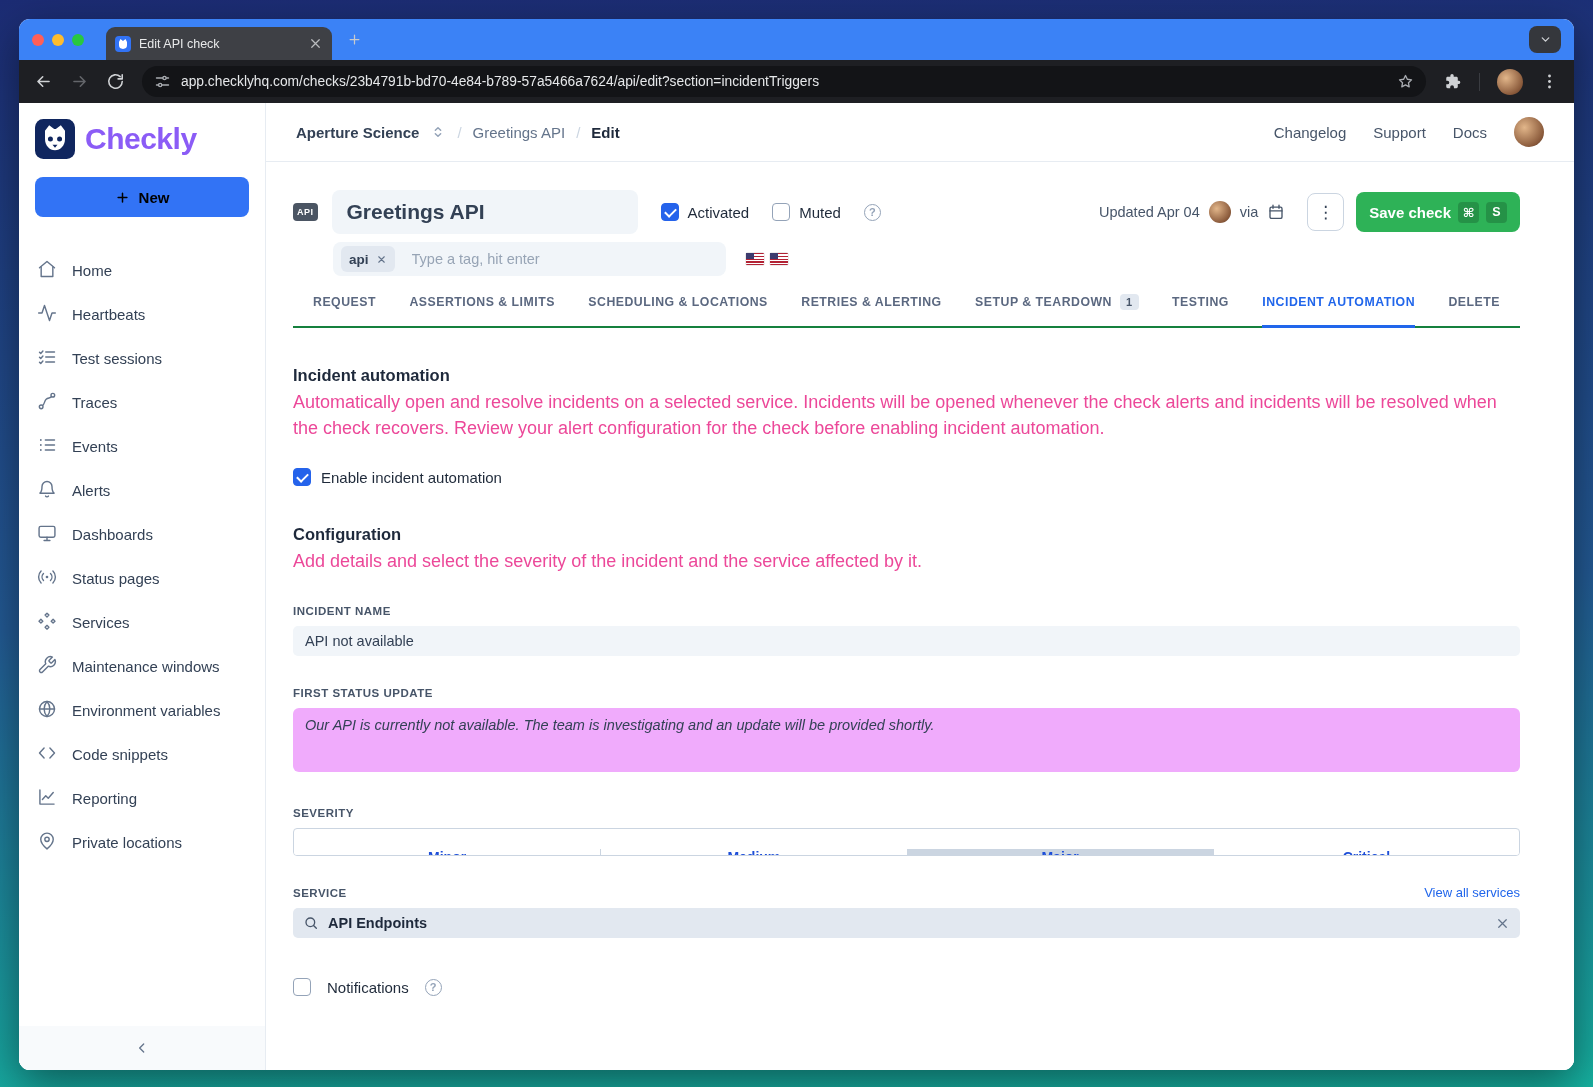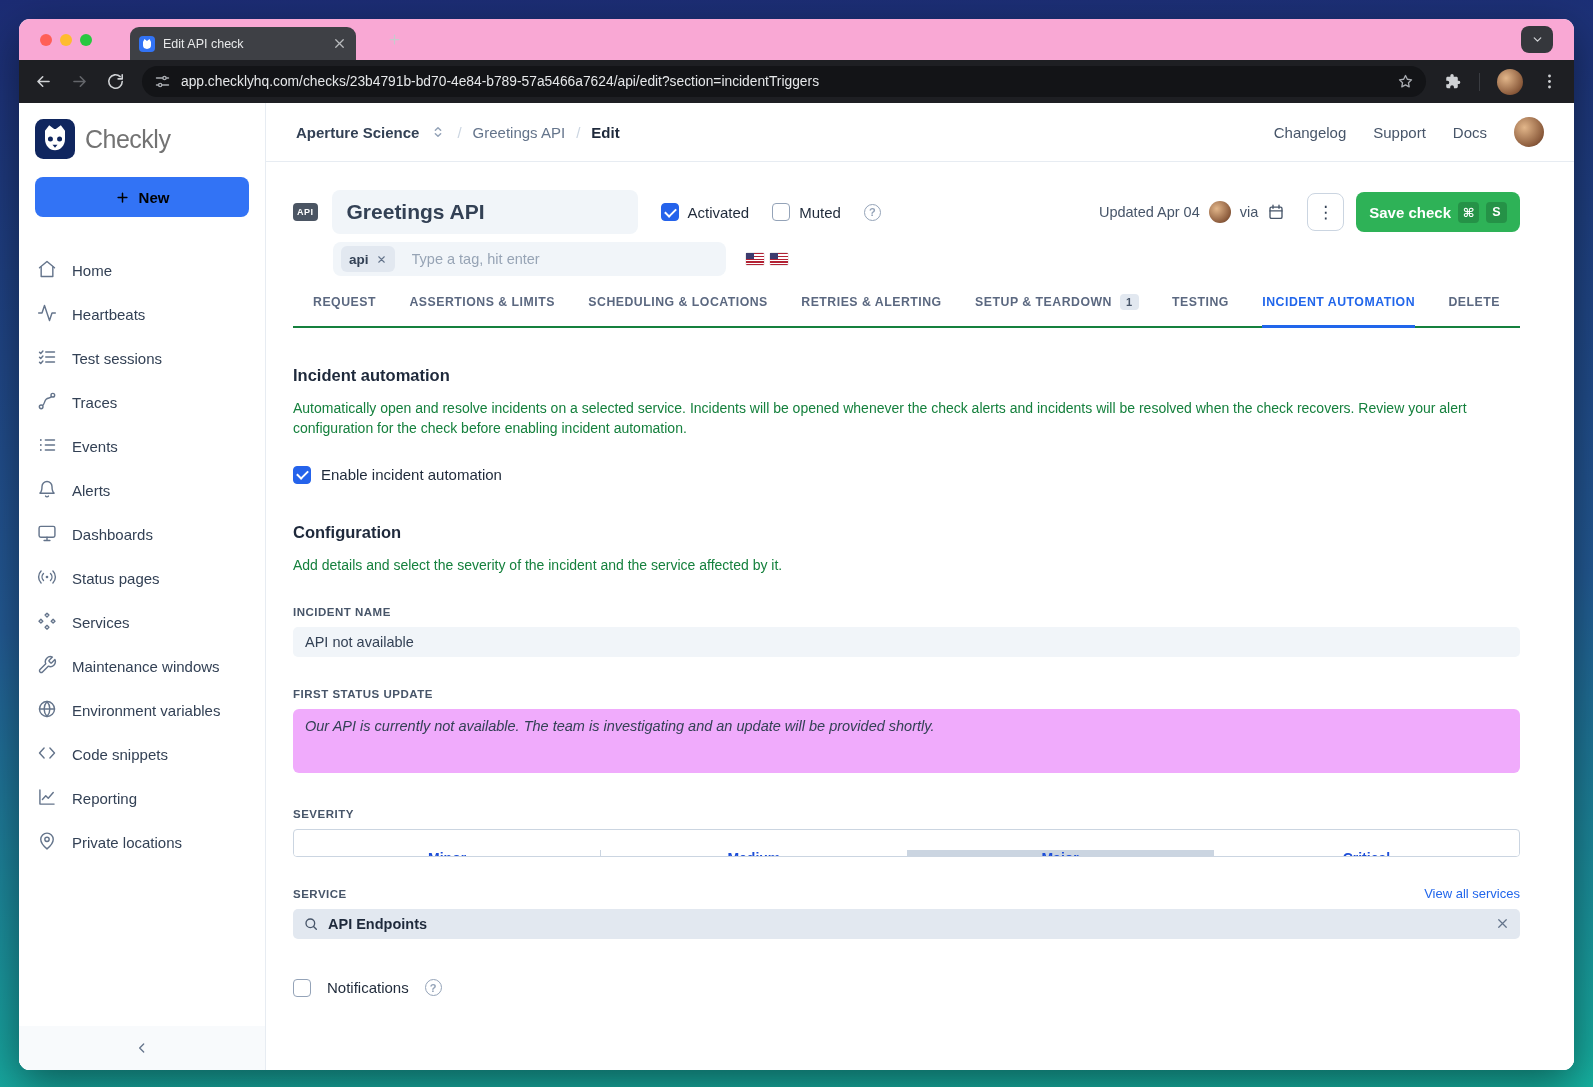--- a/index.html
+++ b/index.html
@@ -6,21 +6,21 @@
   html,body { width:1593px; height:1087px; overflow:hidden; }
   body { font-family:"Liberation Sans","DejaVu Sans",sans-serif;
          background:linear-gradient(178deg,#1c2c74 0%,#235a94 55%,#16b1a0 100%); position:relative; }
   svg { display:block; width:100%; height:100%; }
 
   .window { position:absolute; left:19px; top:19px; width:1555px; height:1051px; border-radius:11px;
             overflow:hidden; background:#fff; box-shadow:0 14px 44px rgba(0,0,0,.45);
             display:flex; flex-direction:column; }
 
   
-  .tabbar { height:41px; background:#f9a8d4; display:flex; align-items:center; padding:0 21px; flex:none;gap:16px; }
+  .tabbar { height:41px; background:#3b82f6; display:flex; align-items:center; padding:0 13px; flex:none; }
   .lights { display:flex; gap:8px; }
   .light { width:12px; height:12px; border-radius:50%; }
   .light.red{background:#ff5f57}.light.yellow{background:#febc2e}.light.green{background:#28c840}
   .btab { margin-left:22px; width:226px; height:33px; background:#3e4045; border-radius:9px 9px 0 0;
           display:flex; align-items:center; padding:0 9px; align-self:flex-end; }
   .favicon { width:16px; height:16px; border-radius:4px; background:#3273f5; flex:none;
              display:flex; align-items:center; justify-content:center; }
   .btab-title { margin-left:8px; font-size:12.5px; color:#e8e9ea; white-space:nowrap; overflow:hidden; flex:1; }
   .btab-close { width:15px; height:15px; color:#b9bbbe; cursor:pointer; flex:none; }
   .newtab-icon { width:15px; height:15px; color:#c8cacd; margin-left:15px; cursor:pointer; }
@@ -37,21 +37,21 @@
   .omni-icon { width:17px; height:17px; color:#a9acb1; flex:none; cursor:pointer; }
   .vsep { width:1px; height:18px; background:#3a3c41; flex:none; }
   .tb-avatar { width:26px; height:26px; border-radius:50%; flex:none; cursor:pointer;
                background:radial-gradient(circle at 35% 35%, #e2b68a, #8a5a3b 70%, #4e3220); }
 
   
   .app { flex:1; display:flex; min-height:0; background:#fff; }
   .sidebar { width:247px; border-right:1px solid #e7ecf2; display:flex; flex-direction:column; flex:none; background:#fff; }
   .brand { display:flex; align-items:center; gap:10px; padding:16px 16px 12px; }
   .logo-mark { width:40px; height:40px; flex:none; }
-  .brand-name { font-size:25px; font-weight:400; color:#737373; letter-spacing:-.5px; }
+  .brand-name { font-size:30px; font-weight:700; color:#8b5cf6; letter-spacing:-.5px; }
   .new-btn { margin:6px 16px 8px; height:40px; background:#3273f5; border:none; border-radius:8px;
              display:flex; align-items:center; justify-content:center; gap:9px; color:#000000;
              font-size:15px; font-weight:600; cursor:pointer; }
   .plus-icon { width:15px; height:15px; }
   .nav { margin-top:10px; }
   .nav-item { display:flex; align-items:flex-end; gap:15px; height:44px; padding:0 18px; cursor:pointer;
               color:#334155; font-size:15px; }
   .nav-icon { width:20px; height:20px; color:#64748b; flex:none; }
   .sidebar-footer { margin-top:auto; height:44px; background:#f8fafc; display:flex; align-items:center;
                     justify-content:center; color:#64748b; cursor:pointer; }
@@ -123,21 +123,21 @@
   .tabs { display:flex; justify-content:space-between; margin:0 20px; }
   .tab { padding-bottom:15px; font-size:12.3px; font-weight:700; letter-spacing:.5px; color:#5b6880;
          cursor:pointer; display:flex; align-items:center; gap:8px; margin-bottom:-2px;
          border-bottom:3px solid transparent; white-space:nowrap; }
   .tab.active { color:#2166eb; border-bottom-color:#2166eb; }
   .tab-badge { background:#e2e8f0; color:#475569; border-radius:4px; font-size:11px; font-weight:700;
                padding:2px 6px; }
 
   
   .section-title { margin-top:38px; font-size:16.5px; font-weight:700; color:#1e293b; }
-  .section-desc { margin-top:13px; font-size:14px; color:#15803d; line-height:1.45; max-width:1232px; }
+  .section-desc { margin-top:4px; font-size:18px; color:#ec4899; line-height:1.45; max-width:1232px; }
   .enable-row { margin-top:27px; display:flex; align-items:center; gap:10px; }
   .config-title { margin-top:39px; font-size:16.5px; font-weight:700; color:#1e293b; }
   .field-label { margin-top:31px; margin-bottom:9px; font-size:11.5px; font-weight:700; letter-spacing:.5px;
                  color:#475569; }
   .text-input { width:100%; height:30px; background:#f1f5f9; border:none; border-radius:5px;
                 font-family:inherit; font-size:14.5px; color:#334155; padding:0 12px; outline:none; }
   .textarea { width:100%; height:64px; background:#f0abfc; border:none; border-radius:6px;
               font-family:inherit; font-size:14.5px; color:#334155; padding:9px 12px; resize:none; outline:none;font-style:italic; }
   .severity { display:grid; grid-template-columns:repeat(4,1fr); border:1px solid #cbd5e1; border-radius:4px;
               overflow:hidden; height:28px; }

